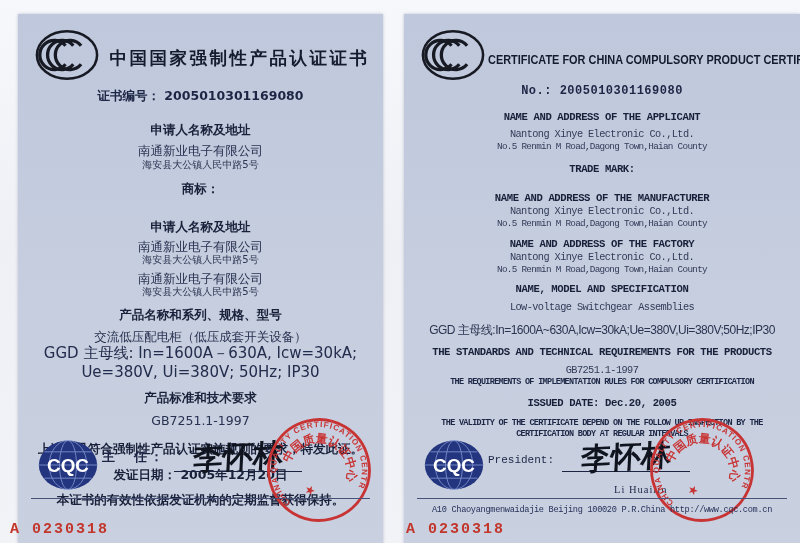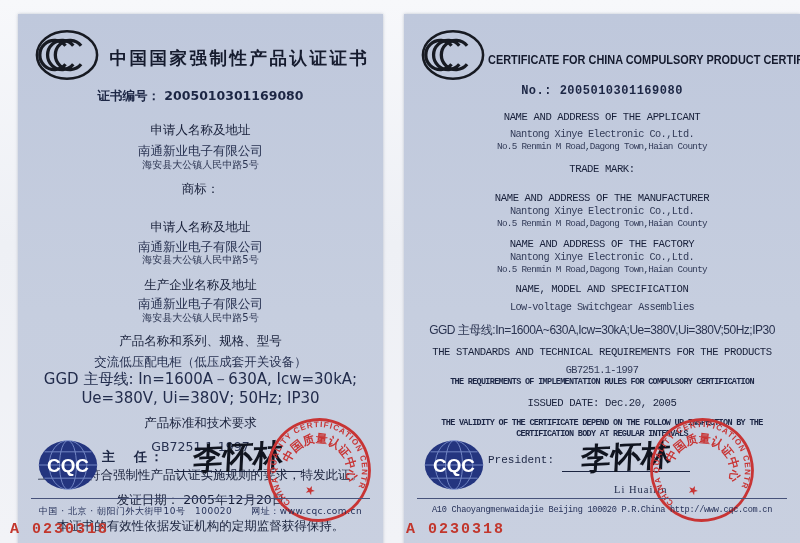--- a/index.html
+++ b/index.html
@@ -24,21 +24,21 @@
   }
   #cert-left .cert-title{font-size:17.5px;letter-spacing:2.5px;top:32px;}
   #cert-right .cert-title{
     font-size:13px;letter-spacing:0px;left:84px;right:0;text-align:left;top:38px;
     transform:scaleX(.84);transform-origin:left center;white-space:nowrap;
     font-family:"Liberation Sans",sans-serif;
   }
 
   .body-flow{position:absolute;left:6px;right:6px;top:68px;text-align:center;}
   .ln{line-height:1.25;}
-  .h{font-weight:normal;color:#18203a;}
+  .h{font-weight:bold;color:#18203a;}
   .v{color:#273150;}
   .sm{font-size:10px;color:#2c3552;}
   
   #cert-left .certno{font-size:12.5px;font-weight:bold;margin-top:6px;}
   #cert-left .h{font-size:12.5px;}
   #cert-left .v{font-size:12.5px;}
   #cert-left .sm{font-size:10px;}
   #cert-left .spec{font-size:15px;color:#222c4c;}
   
   #cert-right .mono,#cert-right .certno{font-family:"Liberation Mono","DejaVu Sans Mono",monospace;}
@@ -96,21 +96,20 @@
     <div class="ln certno">
       <span>证书编号：</span> <span>2005010301169080</span>
     </div>
     <div class="ln h mt18">申请人名称及地址</div>
     <div class="ln v mt6">南通新业电子有限公司</div>
     <div class="ln sm">海安县大公镇人民中路5号</div>
     <div class="ln h mt10">商标：</div>
     <div class="ln h mt22">申请人名称及地址</div>
     <div class="ln v mt4">南通新业电子有限公司</div>
     <div class="ln sm">海安县大公镇人民中路5号</div>
-    <div class="ln h mt10">生产企业名称及地址</div>
     <div class="ln v mt4">南通新业电子有限公司</div>
     <div class="ln sm">海安县大公镇人民中路5号</div>
     <div class="ln h mt8">产品名称和系列、规格、型号</div>
     <div class="ln v mt6">交流低压配电柜（低压成套开关设备）</div>
     <div class="ln spec">GGD 主母线: In=1600A－630A, Icw=30kA; Ue=380V, Ui=380V; 50Hz; IP30</div>
     <div class="ln h mt8">产品标准和技术要求</div>
     <div class="ln v mt8">GB7251.1-1997</div>
     <div class="ln h mt12">上述产品符合强制性产品认证实施规则的要求，特发此证。</div>
     <div class="ln h mt10">发证日期： 2005年12月20日</div>
     <div class="ln h mt10">本证书的有效性依据发证机构的定期监督获得保持。</div>
@@ -146,21 +145,20 @@
         <path id="sInnerL" d="M 30 74 A 32 32 0 1 1 90 74" fill="none"></path>
         <text font-size="12.5" fill="#c83434" font-weight="bold">
           <textPath href="#sInnerL" startOffset="8">中国质量认证中心</textPath>
         </text>
         <text x="60" y="88" text-anchor="middle" font-size="13" fill="#c83434">★</text>
       </g>
     </g>
   </svg>
 
   <div class="rule"></div>
-  <div class="footer">中国 · 北京 · 朝阳门外大街甲10号　100020　　网址：www.cqc.com.cn</div>
 </div>
 
 <div class="cert" id="cert-right">
   <svg class="ccc-logo" width="66" height="54" viewBox="0 0 68 54">
     <ellipse cx="34" cy="27" rx="31" ry="24.5" fill="none" stroke="#171a22" stroke-width="2.6"></ellipse>
     <path d="M 32.5 17.4 A 15 15 0 1 0 32.5 36.6" fill="none" stroke="#171a22" stroke-width="3.4"></path>
     <path d="M 40.5 17.4 A 15 15 0 1 0 40.5 36.6" fill="none" stroke="#171a22" stroke-width="3.4"></path>
     <path d="M 48.5 17.4 A 15 15 0 1 0 48.5 36.6" fill="none" stroke="#171a22" stroke-width="3.4"></path>
   </svg>
   <div class="cert-title">CERTIFICATE FOR CHINA COMPULSORY PRODUCT CERTIFICATION</div>

